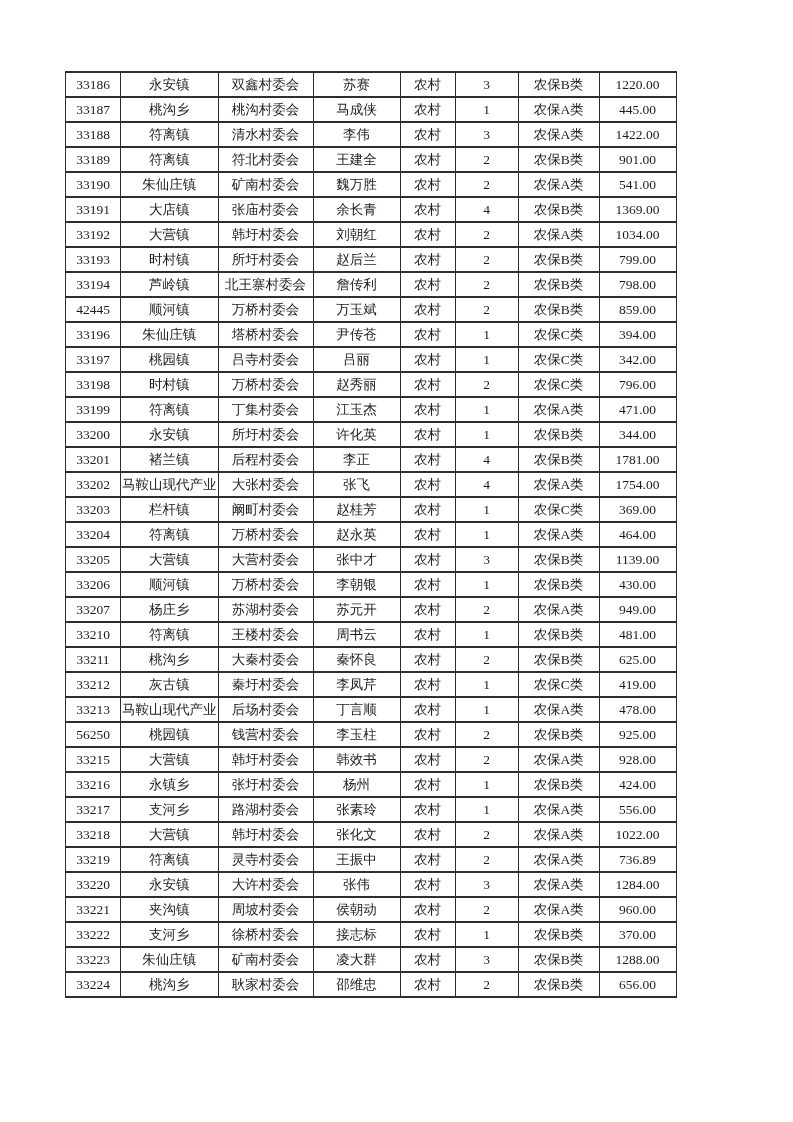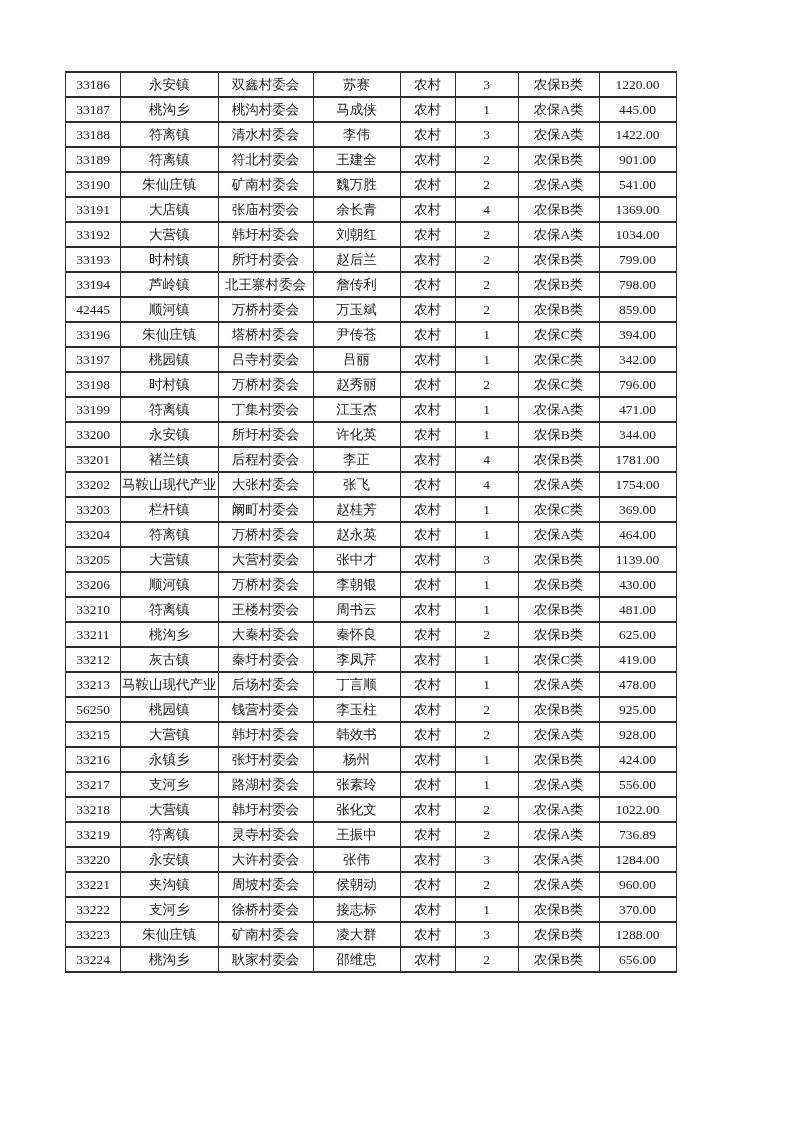--- a/index.html
+++ b/index.html
@@ -266,20 +266,30 @@
           <td>33206</td>
           <td>顺河镇</td>
           <td>万桥村委会</td>
           <td>李朝银</td>
           <td>农村</td>
           <td>1</td>
           <td>农保B类</td>
           <td>430.00</td>
         </tr>
         <tr>
+          <td>33207</td>
+          <td>杨庄乡</td>
+          <td>苏湖村委会</td>
+          <td>苏元开</td>
+          <td>农村</td>
+          <td>2</td>
+          <td>农保A类</td>
+          <td>949.00</td>
+        </tr>
+        <tr>
           <td>33210</td>
           <td>符离镇</td>
           <td>王楼村委会</td>
           <td>周书云</td>
           <td>农村</td>
           <td>1</td>
           <td>农保B类</td>
           <td>481.00</td>
         </tr>
         <tr>

